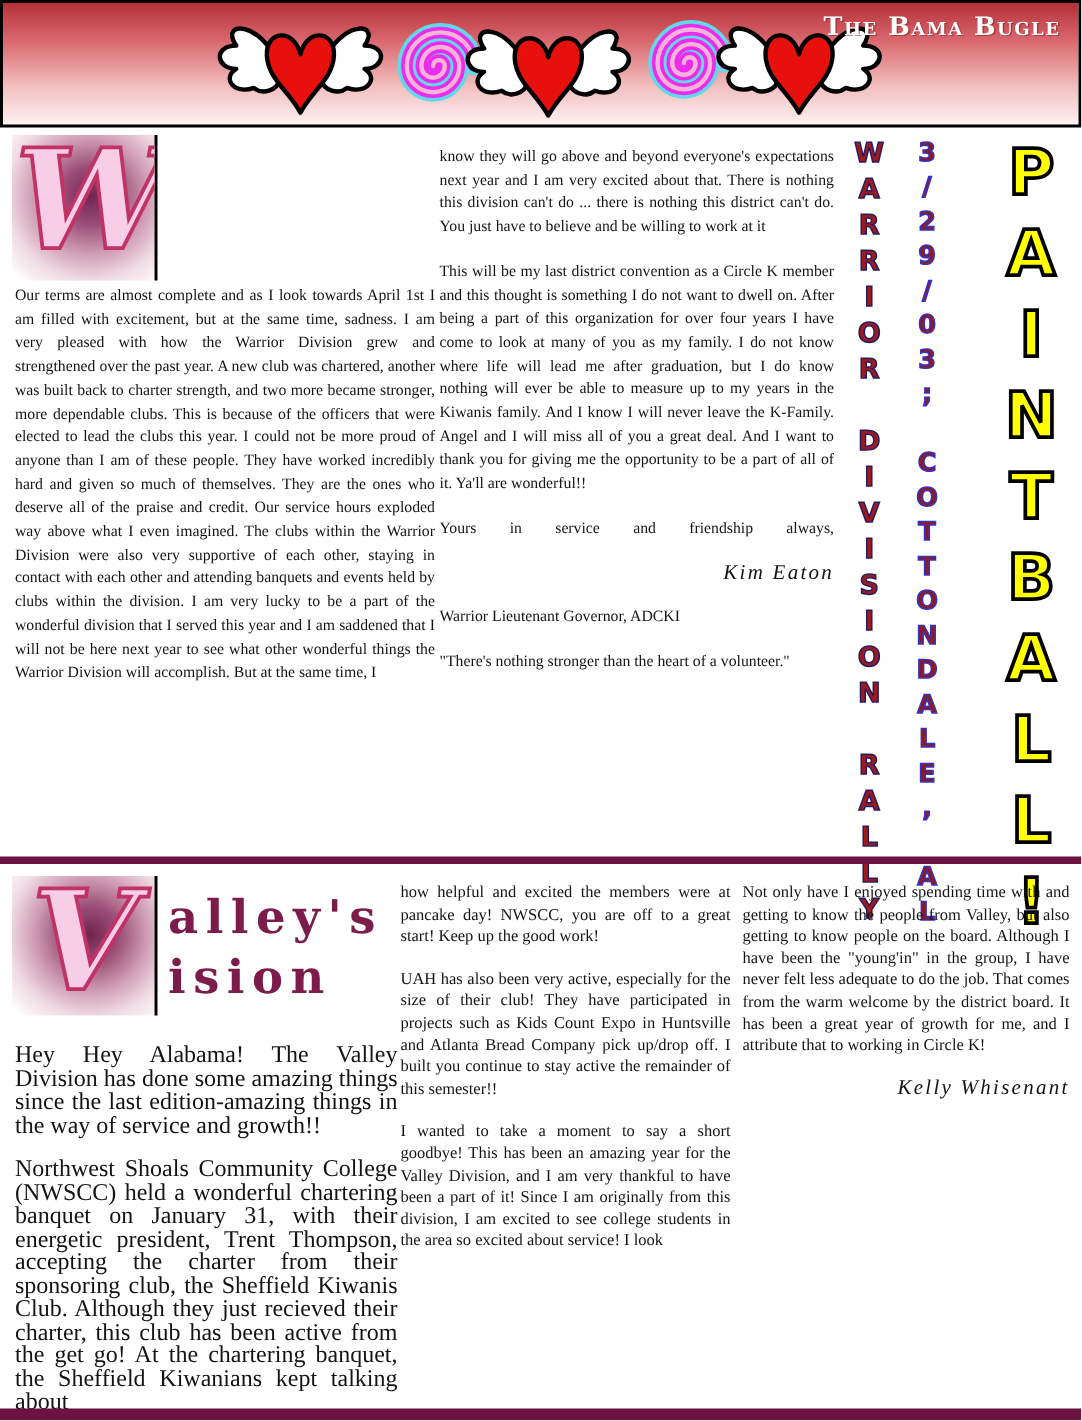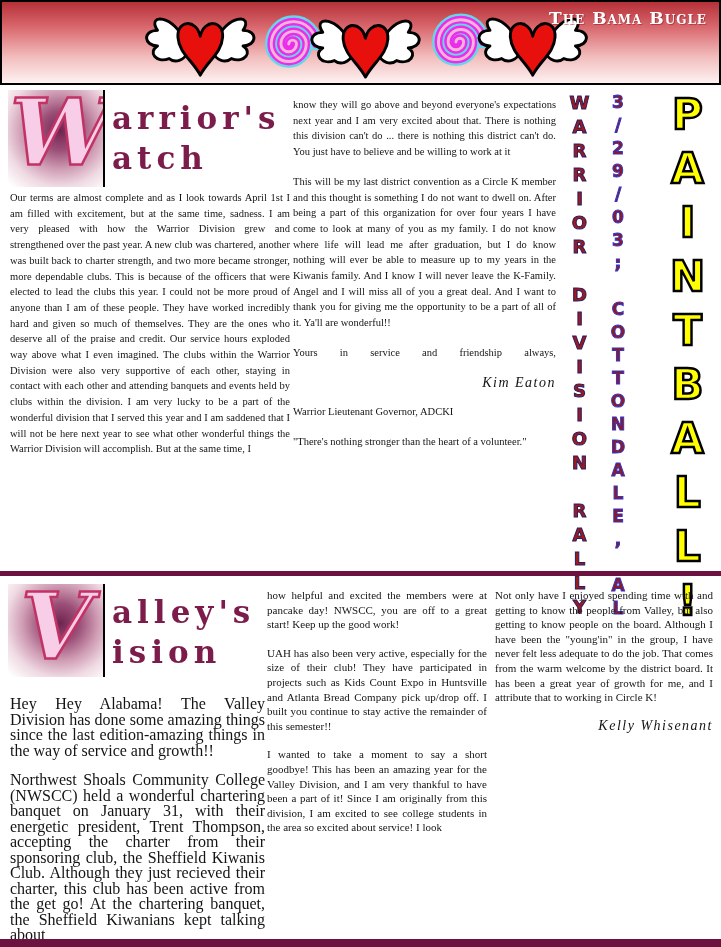--- a/index.html
+++ b/index.html
@@ -166,24 +166,20 @@
         <path class="wing" d="M76 36 C 86 8, 116 6, 104 24 C 120 24, 118 40, 104 40 C 114 46, 106 58, 92 53 C 86 58, 76 55, 74 47 Z"></path>
         <path class="heart" d="M60 30 C 56 12, 36 13, 37 31 C 38 47, 52 55, 60 70 C 68 55, 82 47, 83 31 C 84 13, 64 12, 60 30 Z"></path>
       </g>
     </svg>
     <div class="masthead">The Bama Bugle</div>
   </div>
 
   <div class="dropcap-box" style="left:8px; top:90px;">
     <div class="dropcap-letter">W</div>
   </div>
-  <div class="article-title" style="left:112px; top:98px;">
-    <div>arrior's</div>
-    <div>atch</div>
-  </div>
 
   <div class="textcol ww-col1">
     <p>Our terms are almost complete and as I look towards April 1st I am filled with excitement, but at the same time, sadness. I am very pleased with how the Warrior Division grew and strengthened over the past year. A new club was chartered, another was built back to charter strength, and two more became stronger, more dependable clubs. This is because of the officers that were elected to lead the clubs this year. I could not be more proud of anyone than I am of these people. They have worked incredibly hard and given so much of themselves. They are the ones who deserve all of the praise and credit. Our service hours exploded way above what I even imagined. The clubs within the Warrior Division were also very supportive of each other, staying in contact with each other and attending banquets and events held by clubs within the division. I am very lucky to be a part of the wonderful division that I served this year and I am saddened that I will not be here next year to see what other wonderful things the Warrior Division will accomplish. But at the same time, I</p>
   </div>
 
   <div class="textcol ww-col2">
     <p>know they will go above and beyond everyone's expectations next year and I am very excited about that. There is nothing this division can't do ... there is nothing this district can't do. You just have to believe and be willing to work at it</p>
     <p>This will be my last district convention as a Circle K member and this thought is something I do not want to dwell on. After being a part of this organization for over four years I have come to look at many of you as my family. I do not know where life will lead me after graduation, but I do know nothing will ever be able to measure up to my years in the Kiwanis family. And I know I will never leave the K-Family. Angel and I will miss all of you a great deal. And I want to thank you for giving me the opportunity to be a part of all of it. Ya'll are wonderful!!</p>
     <p class="force-justify">Yours in service and friendship always,</p>
     <p class="signature">Kim Eaton</p>

